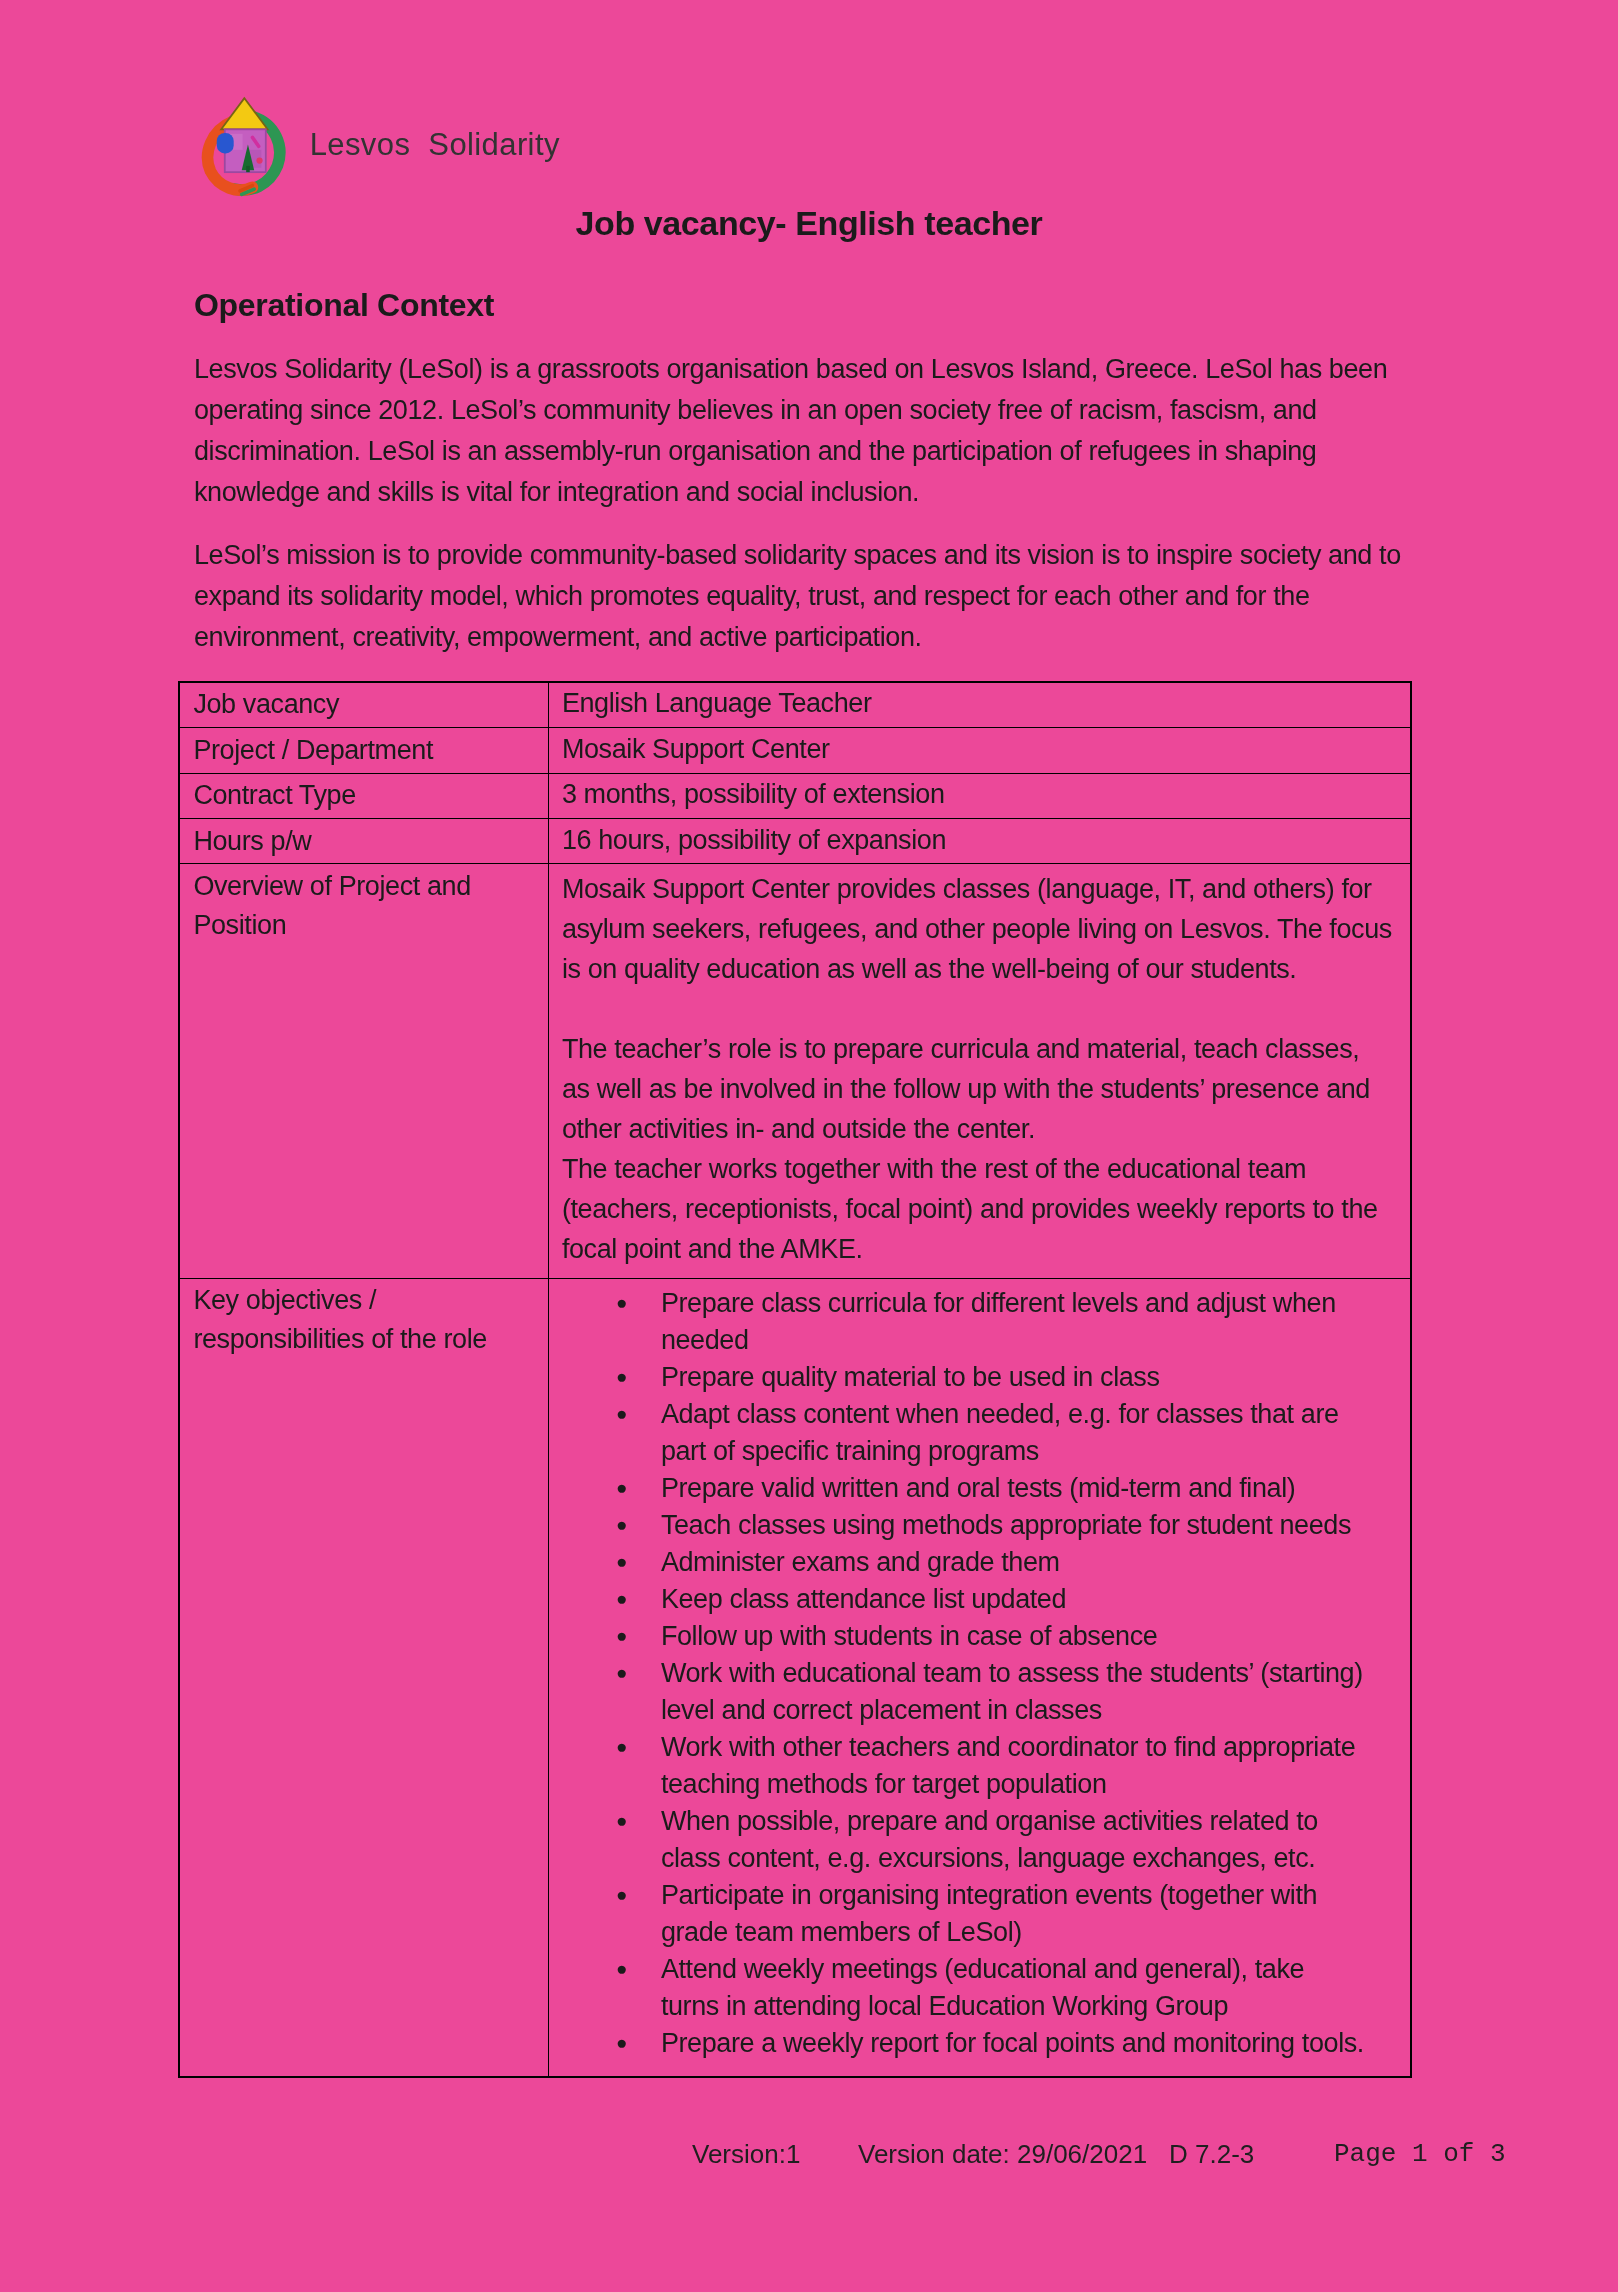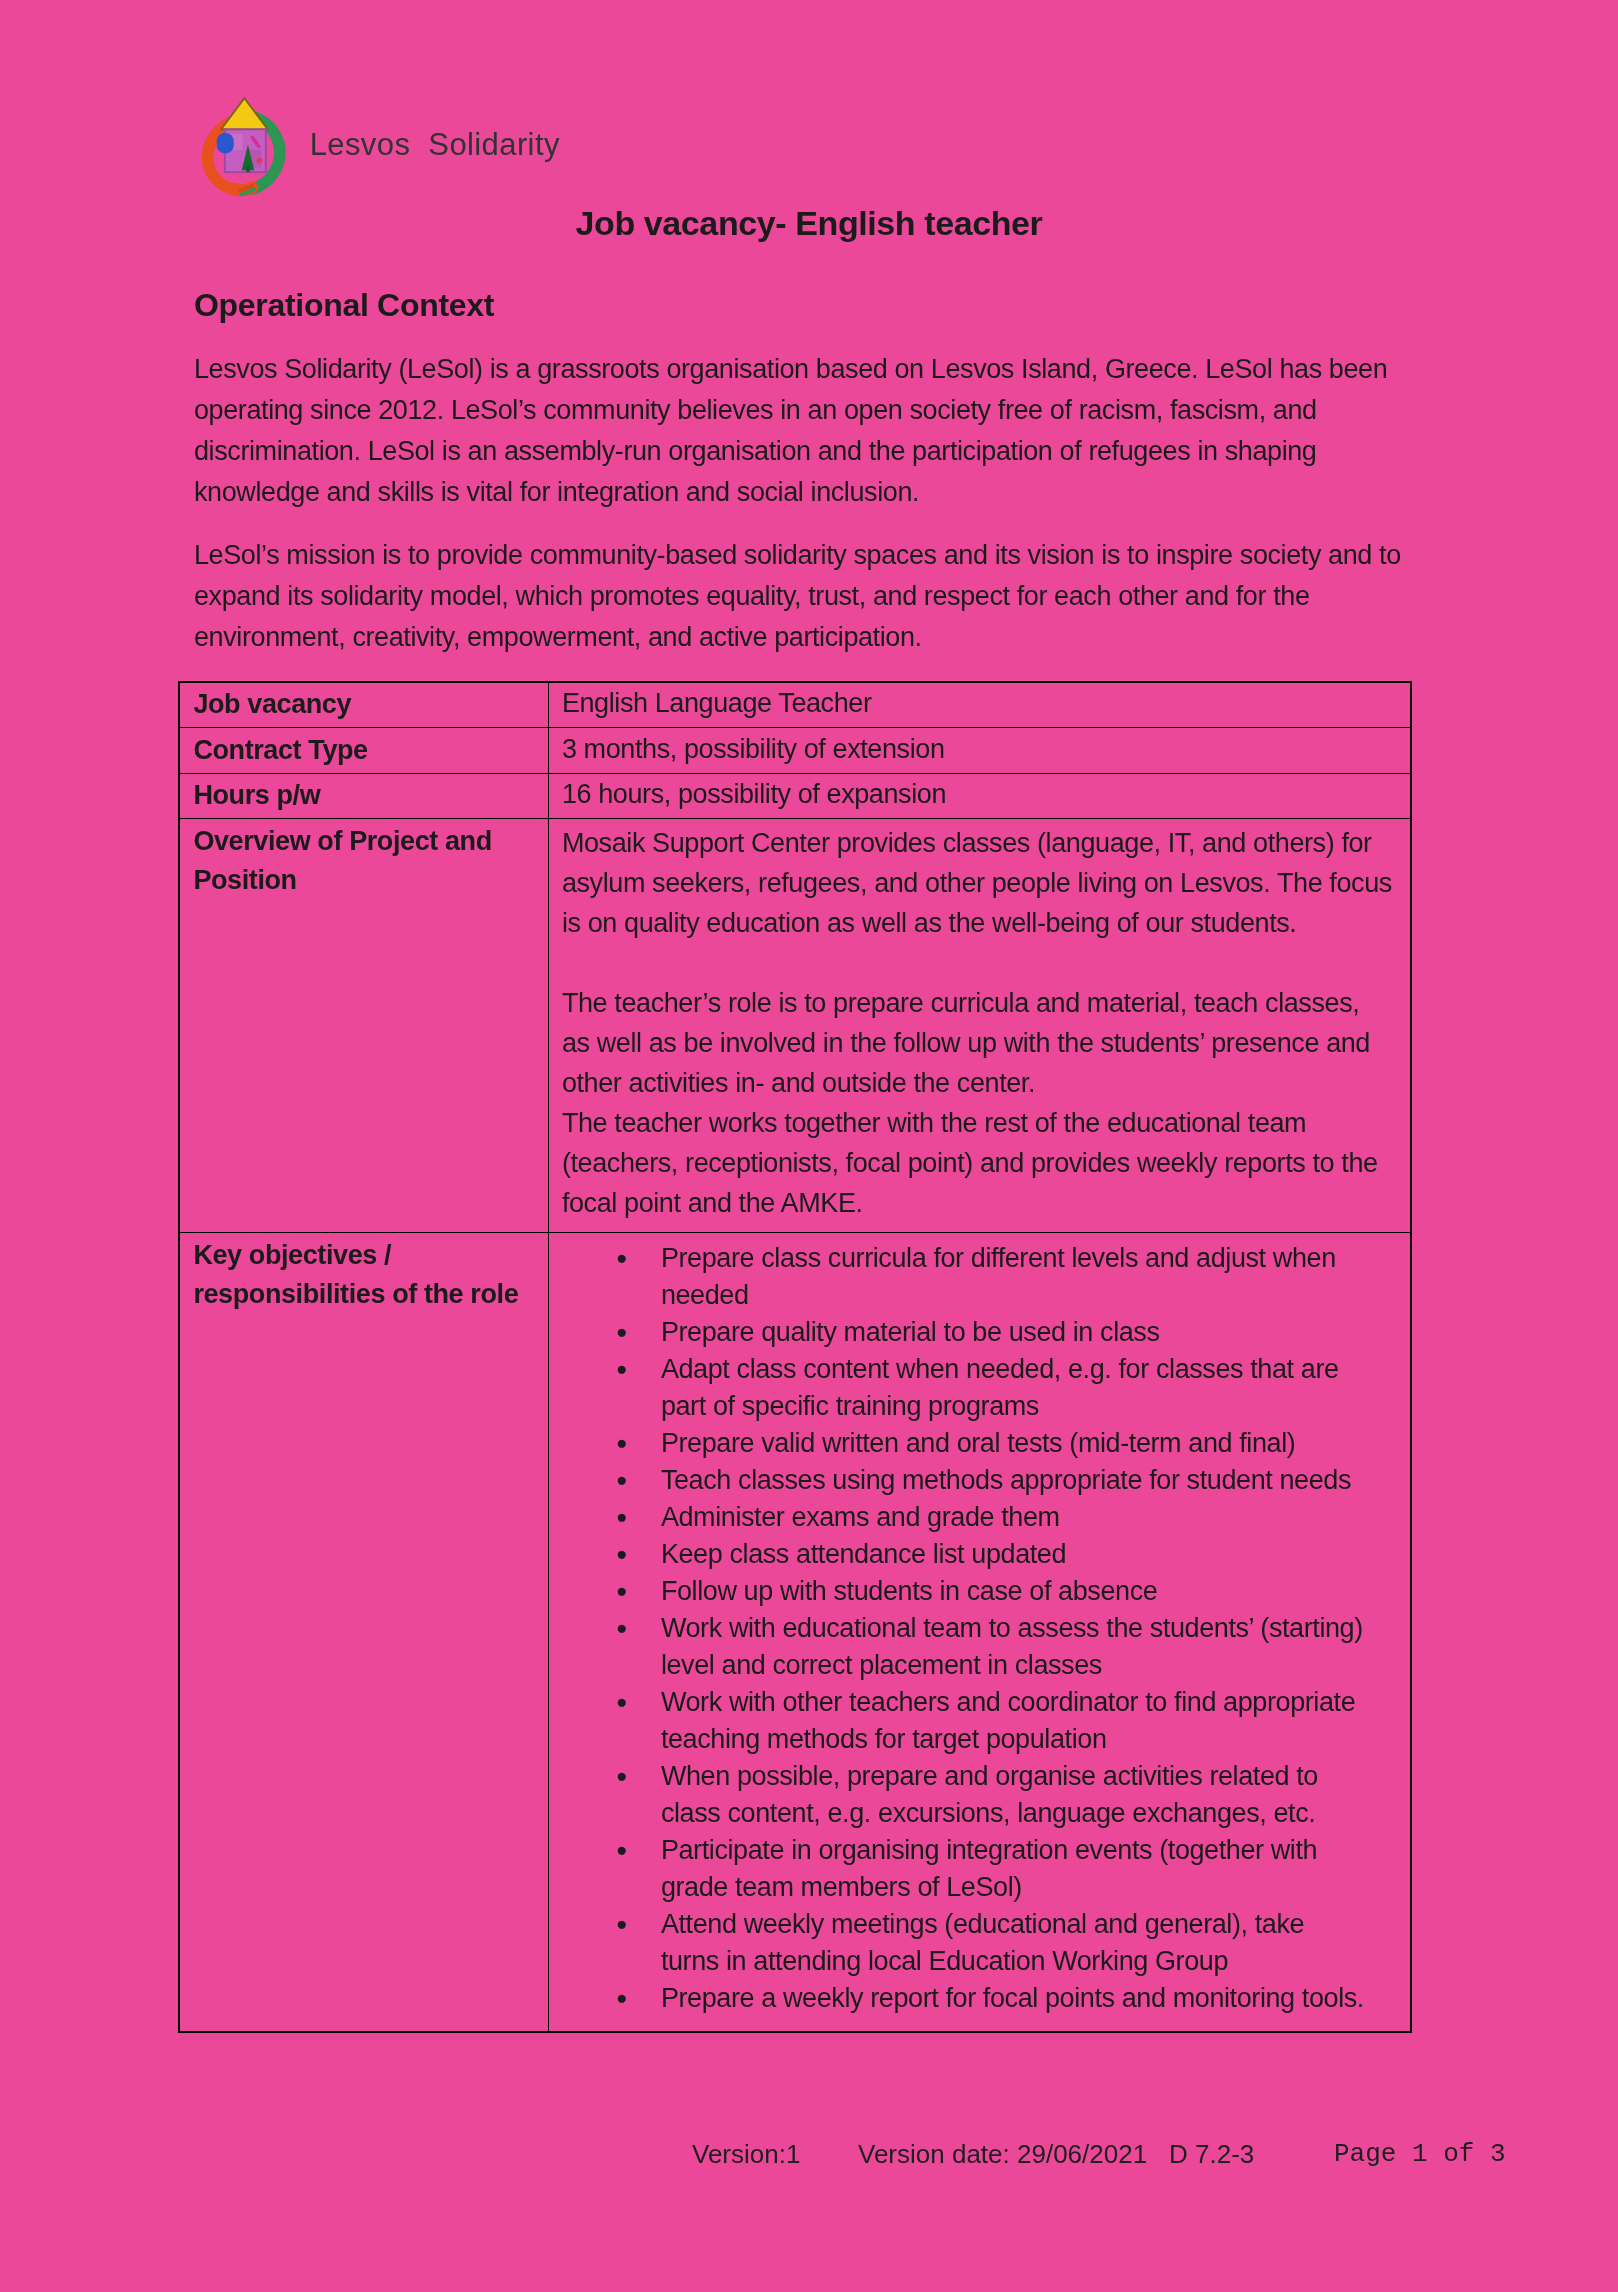--- a/index.html
+++ b/index.html
@@ -36,21 +36,21 @@
   
   table.job-table {
     border-collapse:collapse;
     table-layout:fixed;
     width:1234px;
     margin-left:-16px;
     border:2.7px solid #000;
     font-size:27px; letter-spacing:-0.4px;
   }
   table.job-table td { border:1.8px solid #000; vertical-align:top; }
-  td.label-cell { width:346px; font-weight:bold; padding:2.7px 9px 2.7px 13.4px; line-height:39px; }
+  td.label-cell { width:346px; font-weight:normal; padding:2.7px 9px 2.7px 13.4px; line-height:39px; }
   td.value-cell { padding:2.7px 18px 2.7px 12.5px; line-height:36px; }
   td.value-cell.multi { line-height:40px; padding-top:4.5px; padding-bottom:9px; }
   td.value-cell.multi p { margin:0; }
   td.value-cell.multi p.spaced { margin-top:40px; }
 
   ul.bullet-list { margin:1.8px 0 5.4px 0; padding:0; list-style:none; line-height:37px; }
   ul.bullet-list li { position:relative; padding:0 27px 0 99px; }
   ul.bullet-list li .dot {
     position:absolute; left:54px; top:-0.9px;
     font-size:19px;
@@ -102,20 +102,24 @@
     <p class="body-par">Lesvos Solidarity (LeSol) is a grassroots organisation based on Lesvos Island, Greece. LeSol has been operating since 2012. LeSol’s community believes in an open society free of racism, fascism, and discrimination. LeSol is an assembly-run organisation and the participation of refugees in shaping knowledge and skills is vital for integration and social inclusion.</p>
     <p class="body-par last">LeSol’s mission is to provide community-based solidarity spaces and its vision is to inspire society and to expand its solidarity model, which promotes equality, trust, and respect for each other and for the environment, creativity, empowerment, and active participation.</p>
 
     <table class="job-table">
       <tbody>
           <tr>
         <td class="label-cell">Job vacancy</td>
         <td class="value-cell">English Language Teacher</td>
       </tr>
       <tr>
+        <td class="label-cell">Project / Department</td>
+        <td class="value-cell">Mosaik Support Center</td>
+      </tr>
+      <tr>
         <td class="label-cell">Contract Type</td>
         <td class="value-cell">3 months, possibility of extension</td>
       </tr>
       <tr>
         <td class="label-cell">Hours p/w</td>
         <td class="value-cell">16 hours, possibility of expansion</td>
       </tr>
       <tr>
         <td class="label-cell">Overview of Project and Position</td>
         <td class="value-cell multi">

